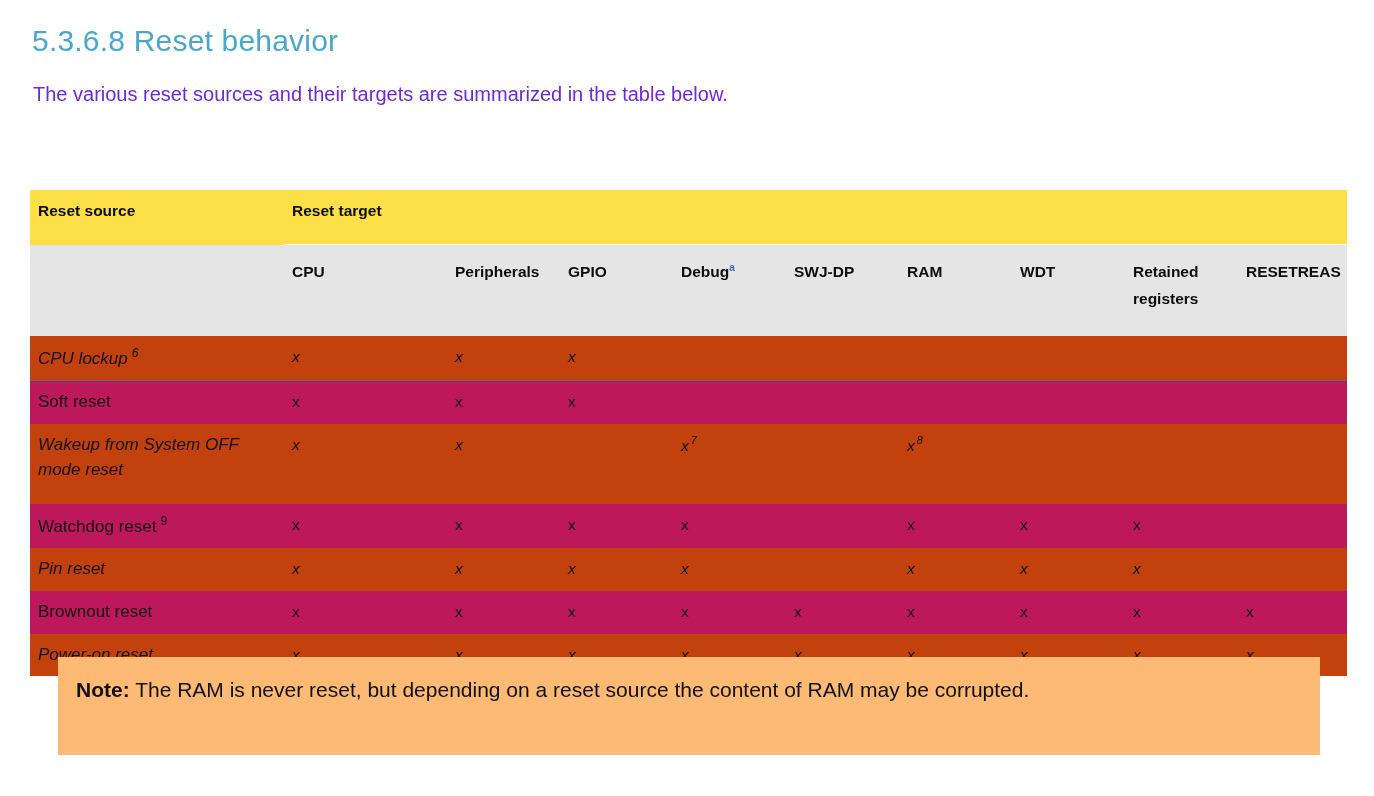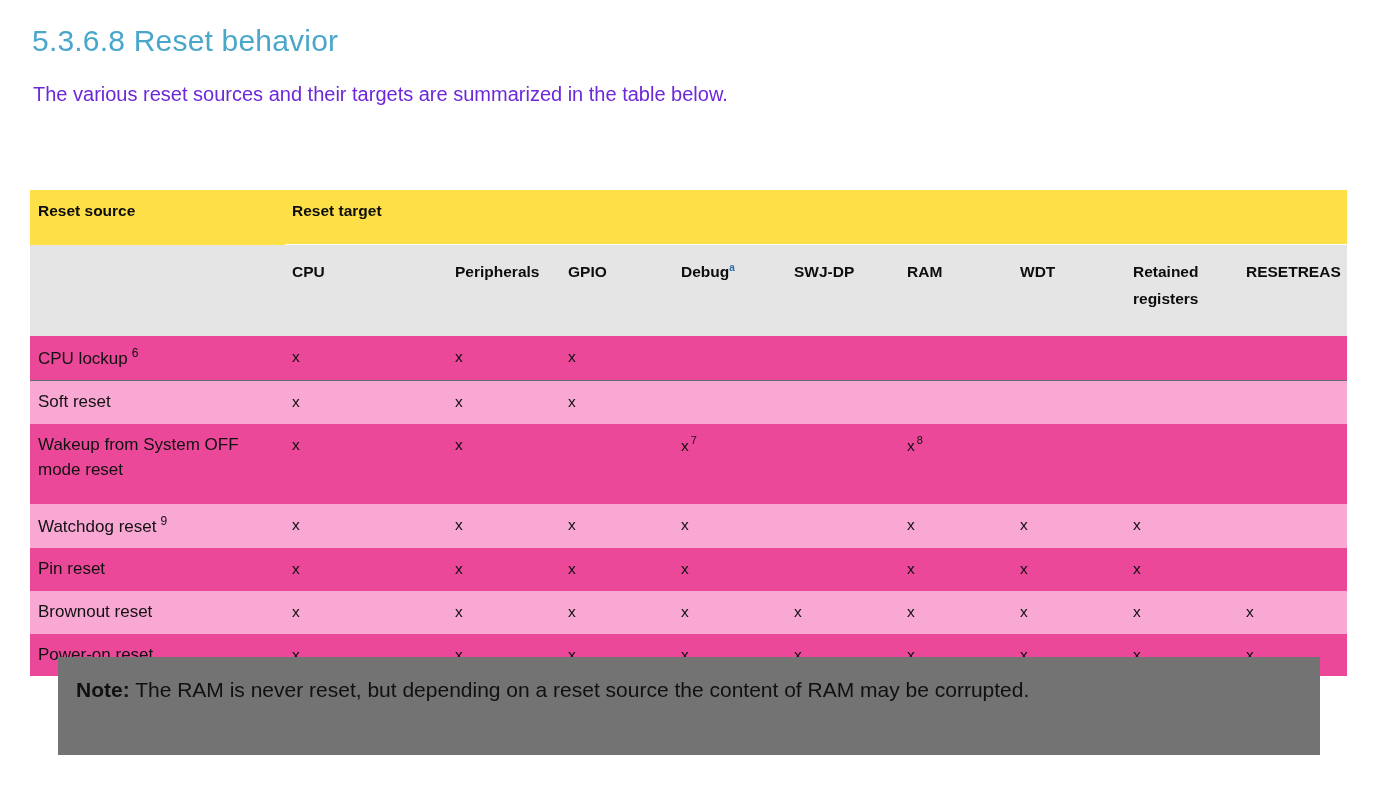--- a/index.html
+++ b/index.html
@@ -95,24 +95,25 @@
     font-size: 16.5px;
     color: #111111;
     padding: 9px 0 9px 7px;
     line-height: 1.45;
   }
   .reset-table tbody tr td.src {
     padding-left: 8px;
     font-size: 17px;
   }
   .reset-table tbody tr.shade td {
-    background: #f9a8d4;
+    background: #be185d;
   }
   .reset-table tbody tr.plain td {
-    background: #ec4899;
+    background: #c2410c;
+    font-style: italic;
   }
   .row-rule td {
     border-top: 1.4px solid #5d6b73;
   }
   .mark {
     font-size: 15.5px;
   }
   .sup-num {
     font-size: 11px;
     vertical-align: super;
@@ -126,21 +127,21 @@
     height: 62px;
   }
 
   
   .note-box {
     position: absolute;
     left: 58px;
     top: 657px;
     width: 1262px;
     height: 98px;
-    background: #737373;
+    background: #fdba74;
     box-sizing: border-box;
     padding: 18px 24px 15px 18px;
   }
   .note-text {
     font-size: 21px;
     line-height: 1.42;
     color: #101010;
   }
   .note-label {
     font-weight: bold;

